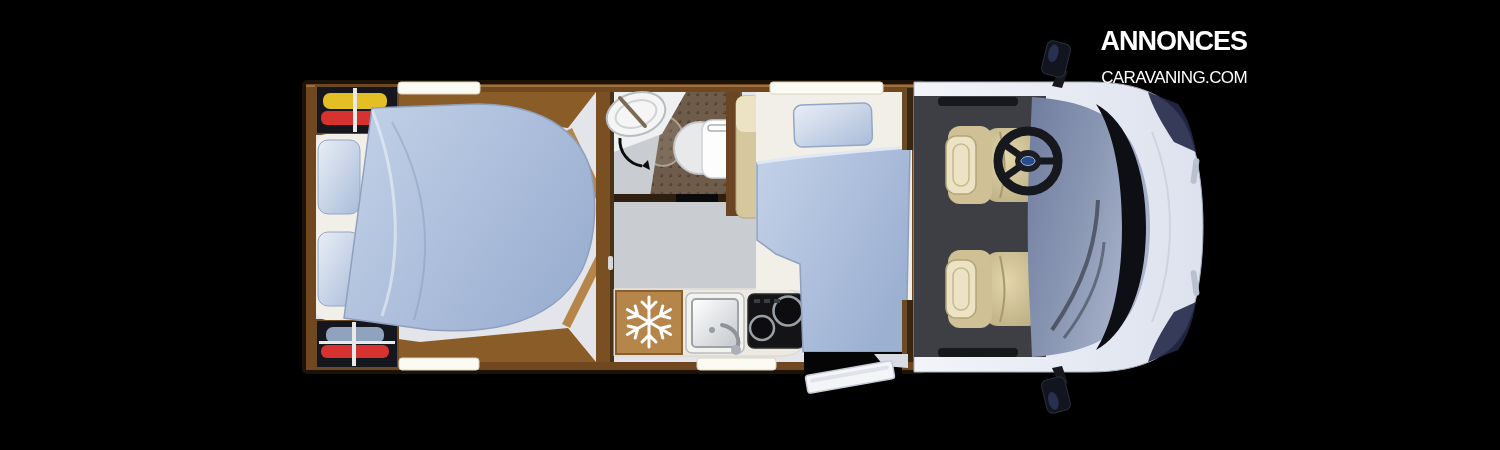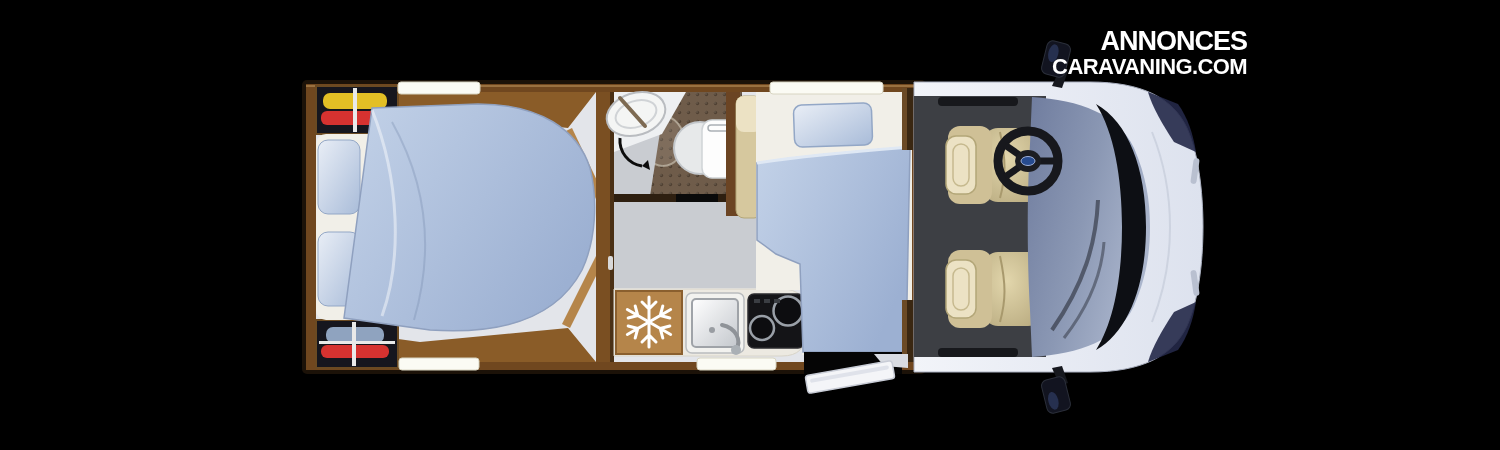--- a/index.html
+++ b/index.html
@@ -1,20 +1,20 @@
 <!DOCTYPE html>
 <html style="--c-background: #000000; --c-logo: #ffffff; --c-wood: #70471f; --c-wood_dark: #3a2712; --c-wood_light: #b5854a; --c-wood_band: #8a5c28; --c-floor: #e3e5ea; --c-floor_dim: #c9ccd1; --c-cab_floor: #3d3f44; --c-sheet: #f1efe8; --c-bedding: #b7c7e1; --c-bedding_deep: #9cb0d2; --c-wardrobe_bg: #16161e; --c-cloth_yellow: #e3bf25; --c-cloth_red: #d63230; --c-cloth_blue: #8fa3bf; --c-shower_floor: #6f5c4a; --c-porcelain: #eef0f2; --c-counter: #ece9e1; --c-stove: #141417; --c-burner_ring: #9aa0a8; --c-seat: #d6c89e; --c-seat_light: #ece2c4; --c-body_light: #f2f4f9; --c-body_shade: #dde2ee; --c-glass_light: #aab5cc; --c-glass_deep: #6f7c9e; --c-cowl: #0d0f14; --c-window_bar: #fbfbf4; --c-headlight: #232848;"><head>
 <meta charset="utf-8">
 <style>
   html,body{margin:0;padding:0;background:#000;}
   .stage{position:relative;width:1309px;height:450px;background:var(--c-background);overflow:hidden;
          font-family:"Liberation Sans",sans-serif;}
   .logo{position:absolute;top:28px;right:62px;text-align:right;color:var(--c-logo);line-height:1;}
   .logo .l1{font-size:27px;font-weight:bold;letter-spacing:-1px;}
-  .logo .l2{font-size:22px;font-weight:bold;letter-spacing:-0.6px;margin-top:1px;}
+  .logo .l2{font-size:17px;font-weight:normal;letter-spacing:-0.6px;margin-top:14px;}
   svg{position:absolute;left:0;top:0;}
   
   .f-wood{fill:var(--c-wood)} .f-wooddk{fill:var(--c-wood_dark)} .f-woodlt{fill:var(--c-wood_light)}
   .f-floor{fill:var(--c-floor)} .f-corr{fill:var(--c-floor_dim)} .f-cab{fill:var(--c-cab_floor)}
   .f-sheet{fill:var(--c-sheet)} .f-porc{fill:var(--c-porcelain)} .f-counter{fill:var(--c-counter)}
   .f-stove{fill:var(--c-stove)} .f-seat{fill:var(--c-seat)} .f-seatlt{fill:var(--c-seat_light)}
   .f-wbg{fill:var(--c-wardrobe_bg)} .f-cyel{fill:var(--c-cloth_yellow)} .f-cred{fill:var(--c-cloth_red)}
   .f-cblu{fill:var(--c-cloth_blue)} .f-shf{fill:var(--c-shower_floor)} .f-win{fill:var(--c-window_bar)}
   .f-cowl{fill:var(--c-cowl)}
 </style>

